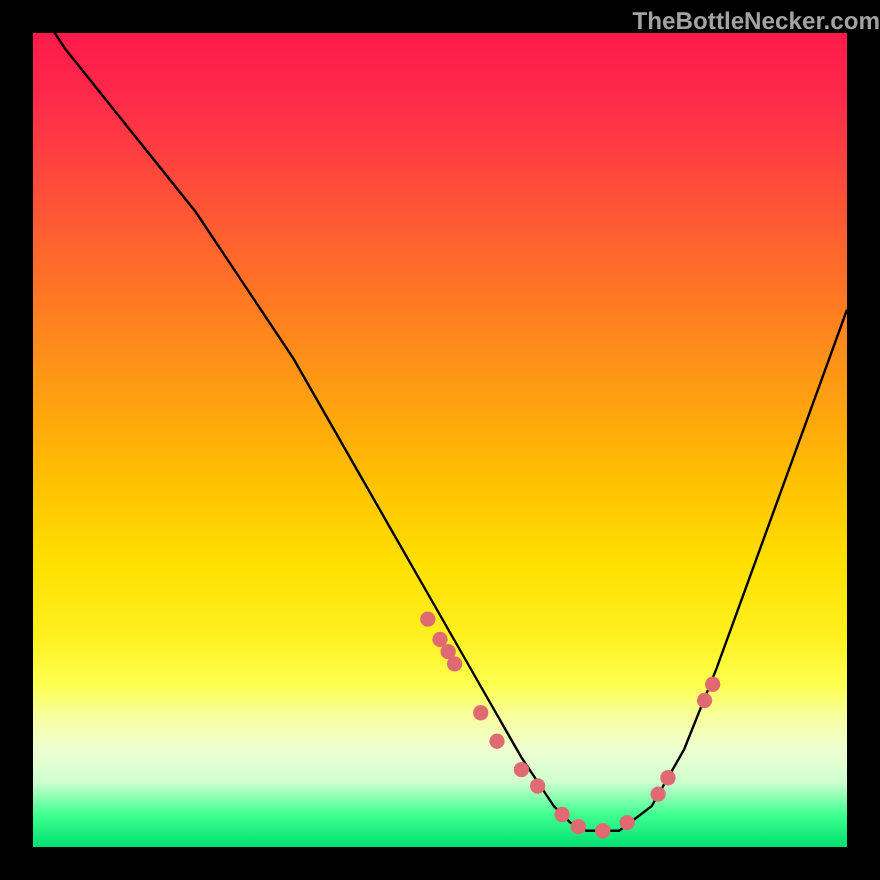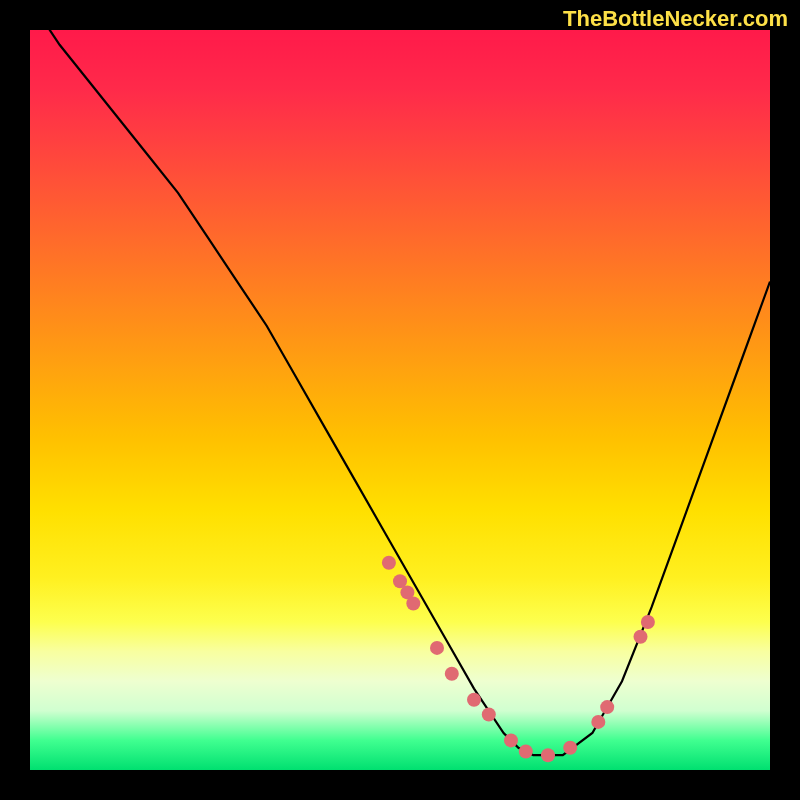--- a/index.html
+++ b/index.html
@@ -7,22 +7,22 @@
     width: 800px;
     height: 800px;
     background: #000;
     position: relative;
     font-family: Arial, sans-serif;
     overflow: hidden;
   }
   .watermark {
     position: absolute;
     top: 6px;
-    right: 12px;
-    color: #fde047;
+    right: 0;
+    color: #a3a3a3;
     font-size: 22px;
     font-weight: bold;
     z-index: 10;
   }
   .chart-area {
     position: absolute;
     left: 30px;
     top: 30px;
     width: 740px;
     height: 740px;

